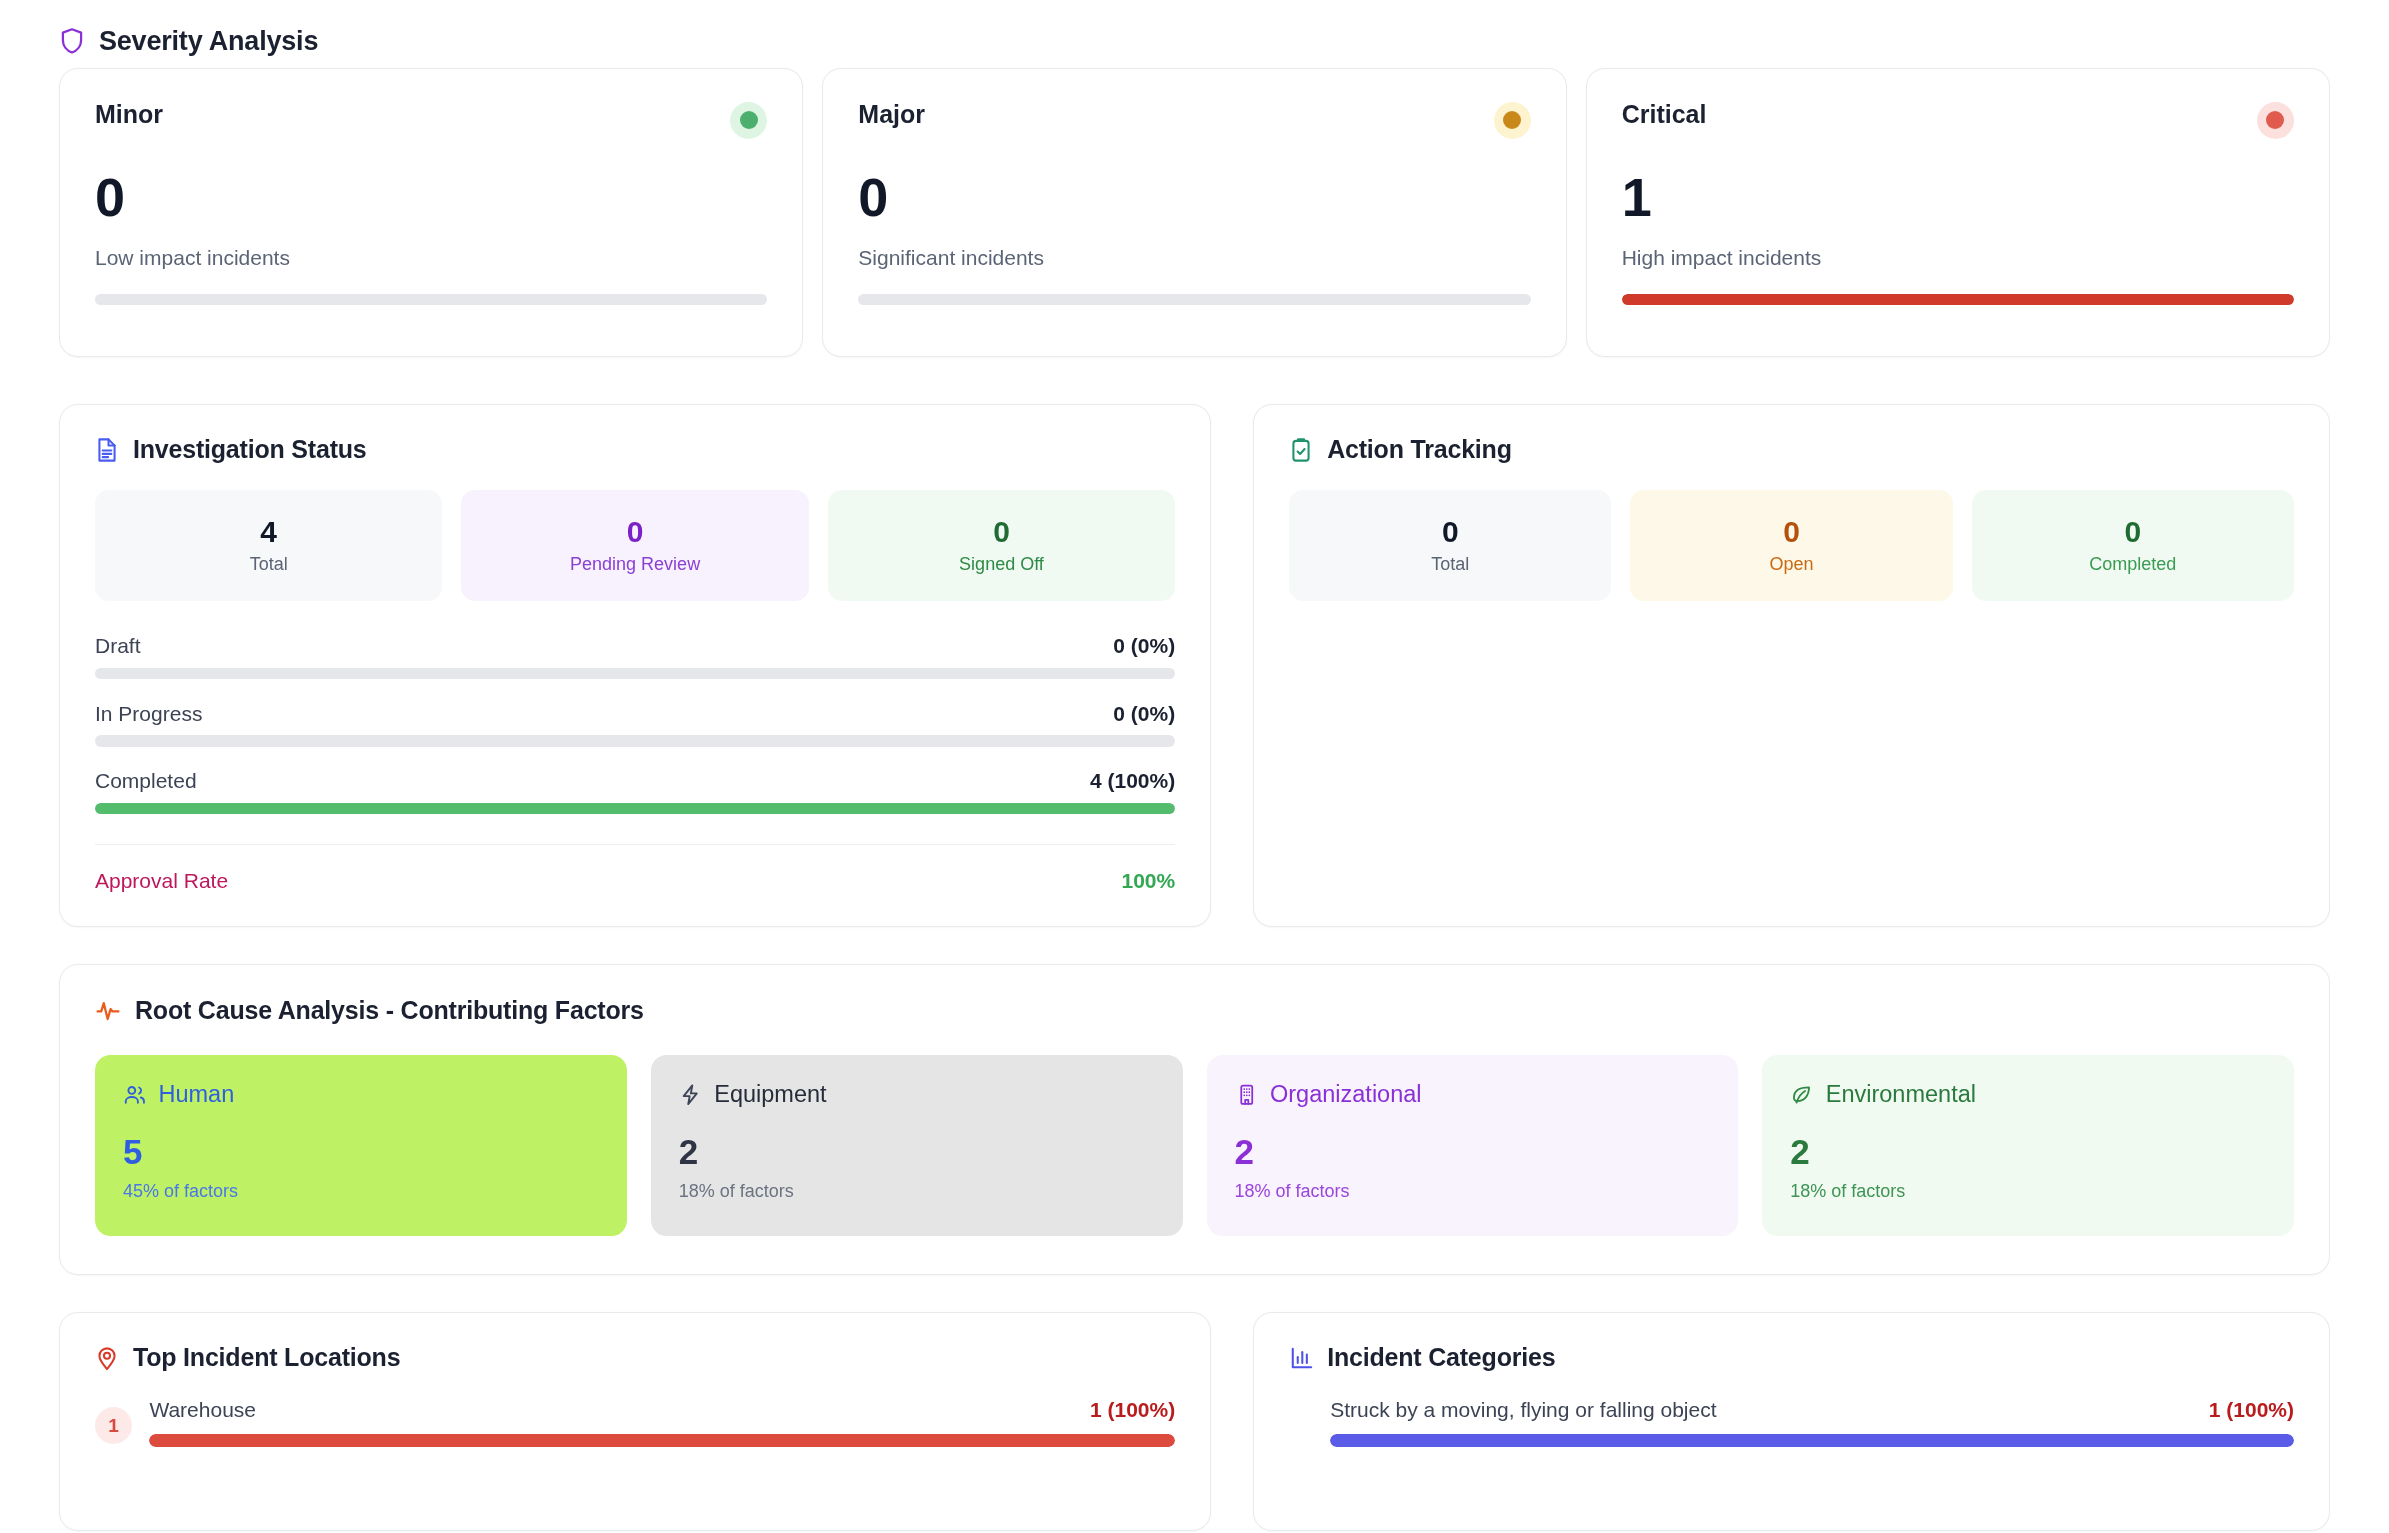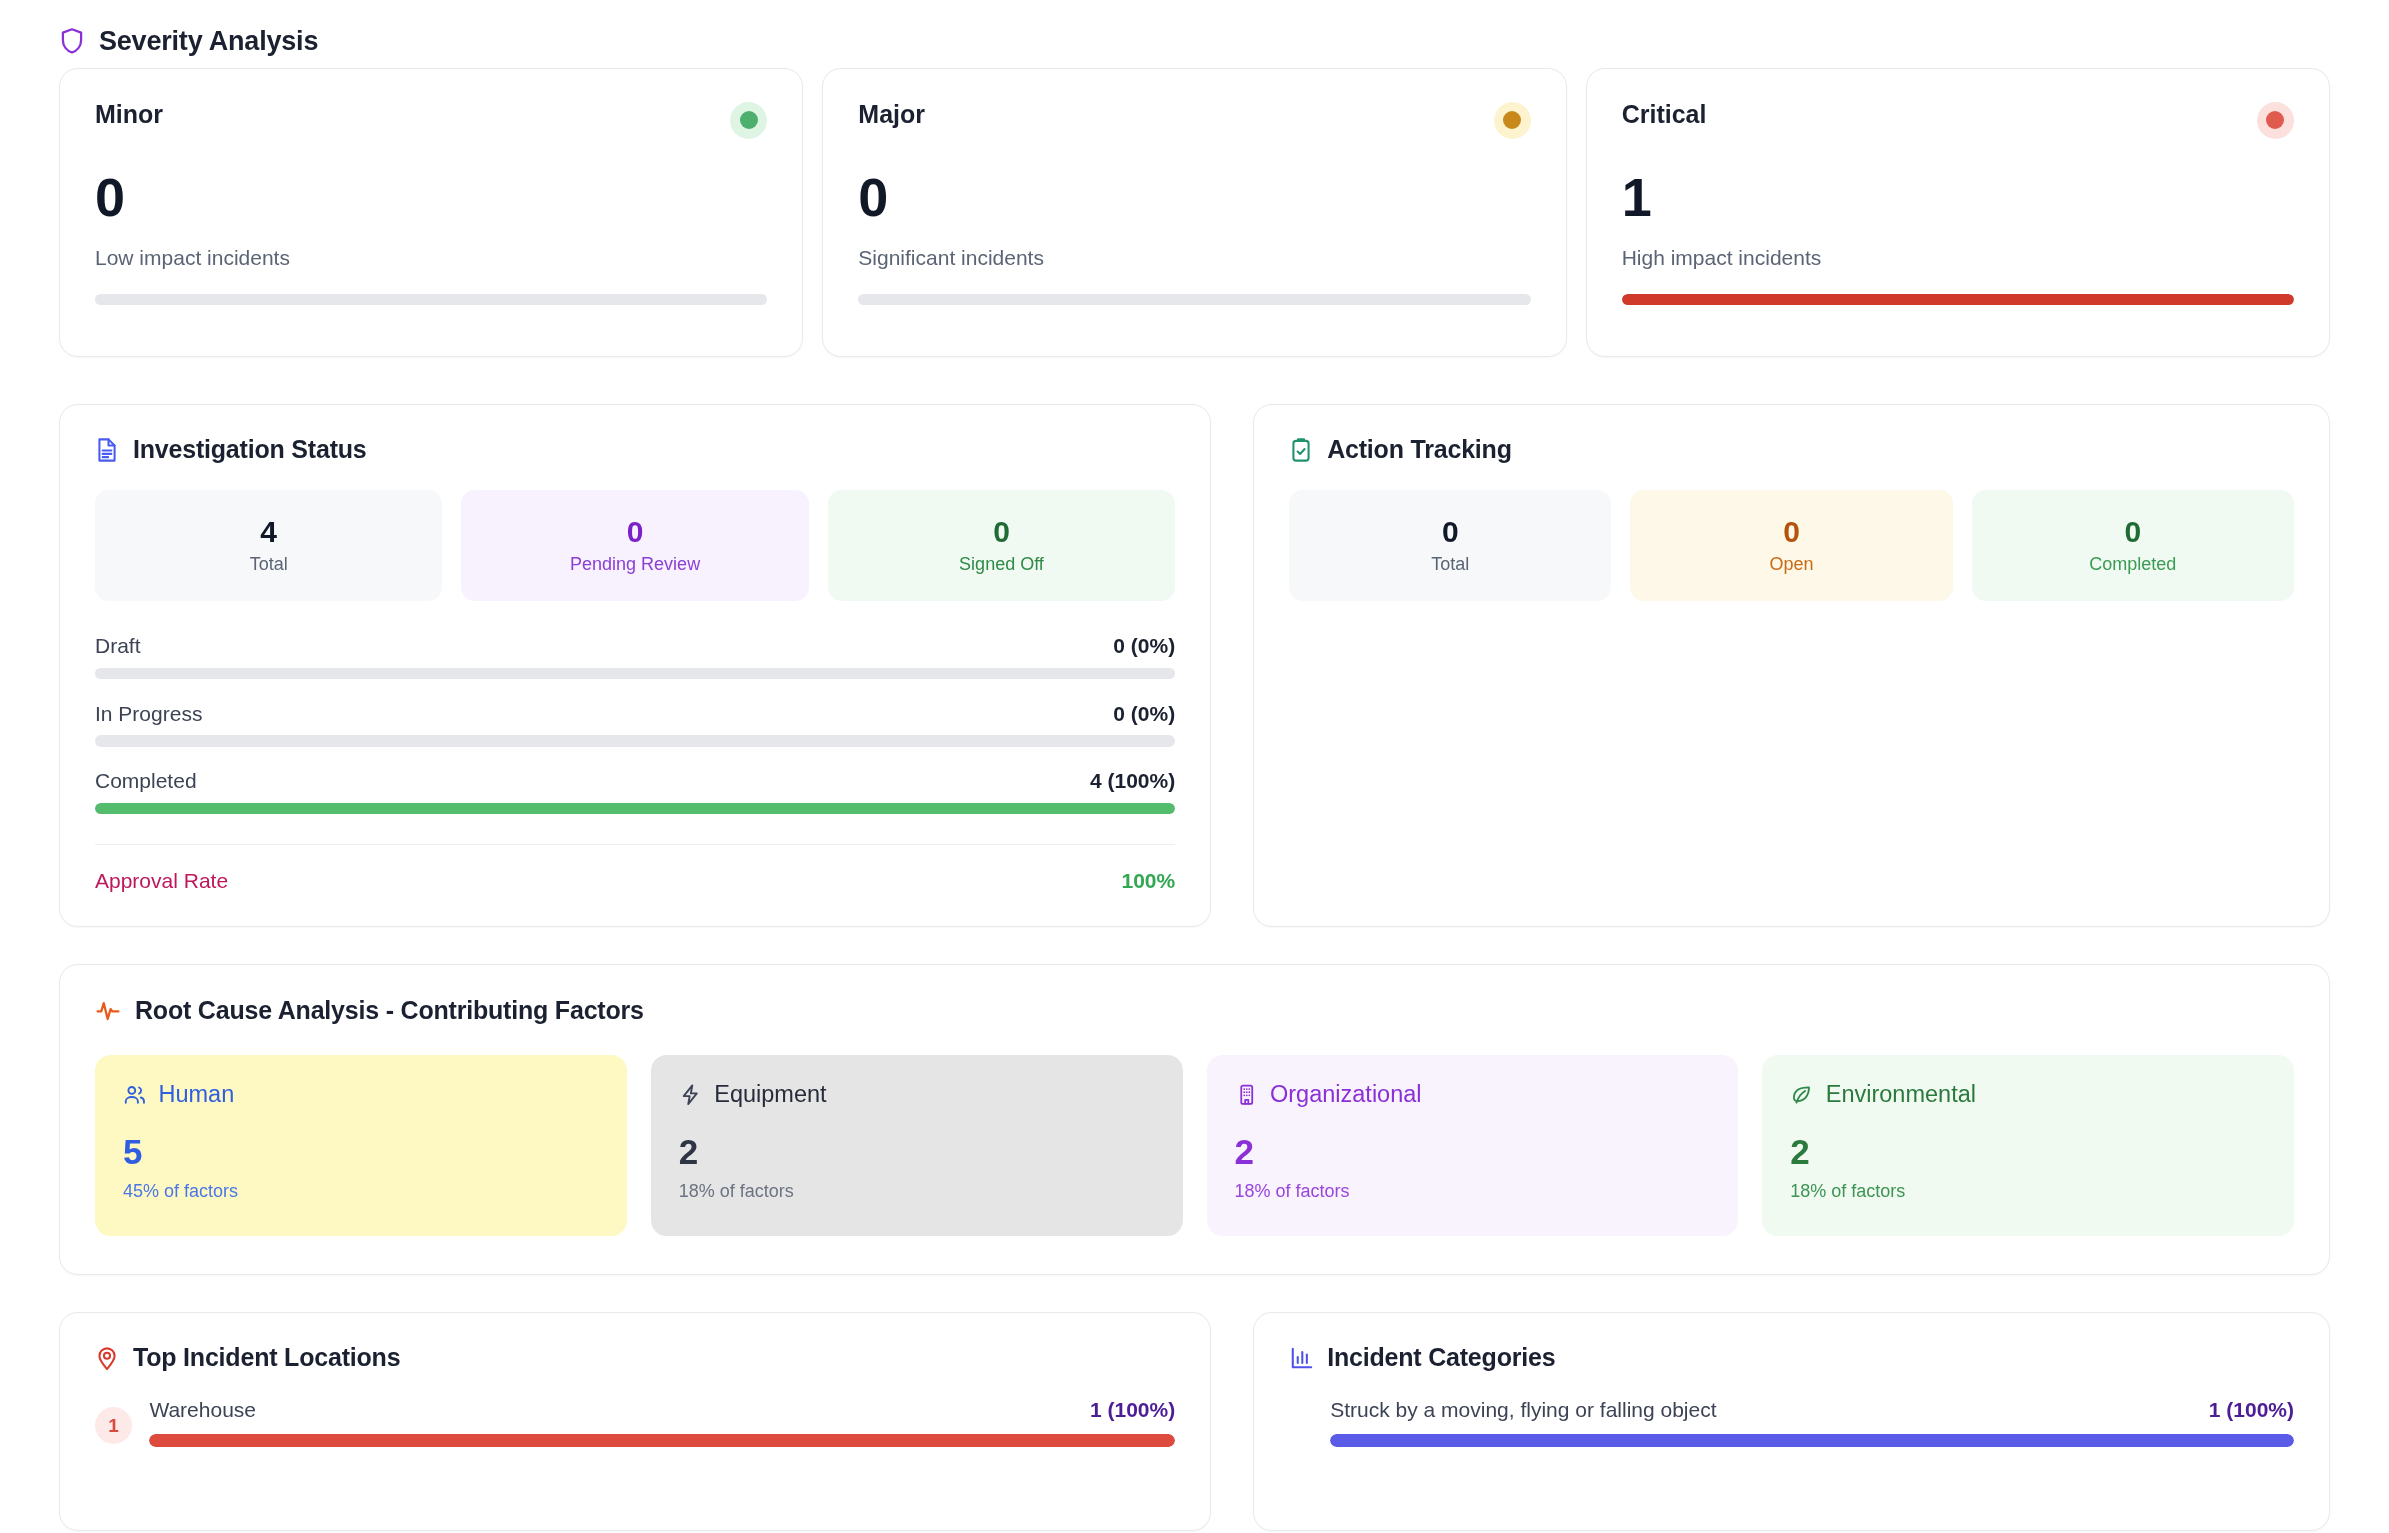--- a/index.html
+++ b/index.html
@@ -83,21 +83,21 @@
   .bot-panel { padding: 30px 35px 35px 35px; min-height: 219px; }
   .loc-item { display: flex; align-items: flex-start; gap: 17.4px; margin-top: 10.4px; }
   .rank {
     width: 37px; height: 37px; flex: 0 0 37px; border-radius: 50%;
     background: #fce9e8; color: #d94a3d; font-size: 19px; font-weight: 600;
     display: flex; align-items: center; justify-content: center; margin-top: 8.7px;
   }
   .loc-body { flex: 1 1 auto; }
   .loc-head { display: flex; justify-content: space-between; align-items: baseline; font-size: 21px; }
   .loc-head .k { color: #3c4354; }
-  .loc-head .v { color: #4c1d95; font-weight: 700; }
+  .loc-head .v { color: #b91c1c; font-weight: 700; }
   .loc-track { height: 13px; border-radius: 86px; background: #e9eaee; margin-top: 12px; overflow: hidden; }
   .loc-fill { height: 100%; border-radius: 86px; }
 
   .cat-item { margin-top: 10.4px; margin-left: 41px; }
 
   svg { display: block; }
 </style>
 </head>
 <body>
 
@@ -261,21 +261,21 @@
       <span>
         <svg width="26" height="26" viewBox="0 0 24 24" fill="none" stroke="#ea5a1a" stroke-width="2.1" stroke-linecap="round" stroke-linejoin="round">
           <path d="M2.4 12.4h3.4l2.3-7.6 3.6 14.6 2.7-9.2 1.7 2.2h5.5"></path>
         </svg>
       </span>
       <span class="panel-title">Root Cause Analysis - Contributing Factors</span>
     </div>
 
     <div class="rc-grid">
 
-      <div class="rc-card" style="background:#fef9c3">
+      <div class="rc-card" style="background:#bef264">
         <div class="rc-head">
           <span>
             <svg width="23.5" height="23.5" viewBox="0 0 24 24" fill="none" stroke="#2f5fe0" stroke-width="1.9" stroke-linecap="round" stroke-linejoin="round">
               <circle cx="9" cy="7.6" r="3.5"></circle>
               <path d="M2.8 20.2v-1.6c0-2.6 2.8-4.3 6.2-4.3s6.2 1.7 6.2 4.3v1.6"></path>
               <path d="M16.4 4.6a3.4 3.4 0 0 1 0 6.3"></path>
               <path d="M18.2 14.8c2 .6 3.2 1.9 3.2 3.8v1.6"></path>
             </svg>
           </span>
           <span class="rc-name" style="color:#2f5fe0">Human</span>

